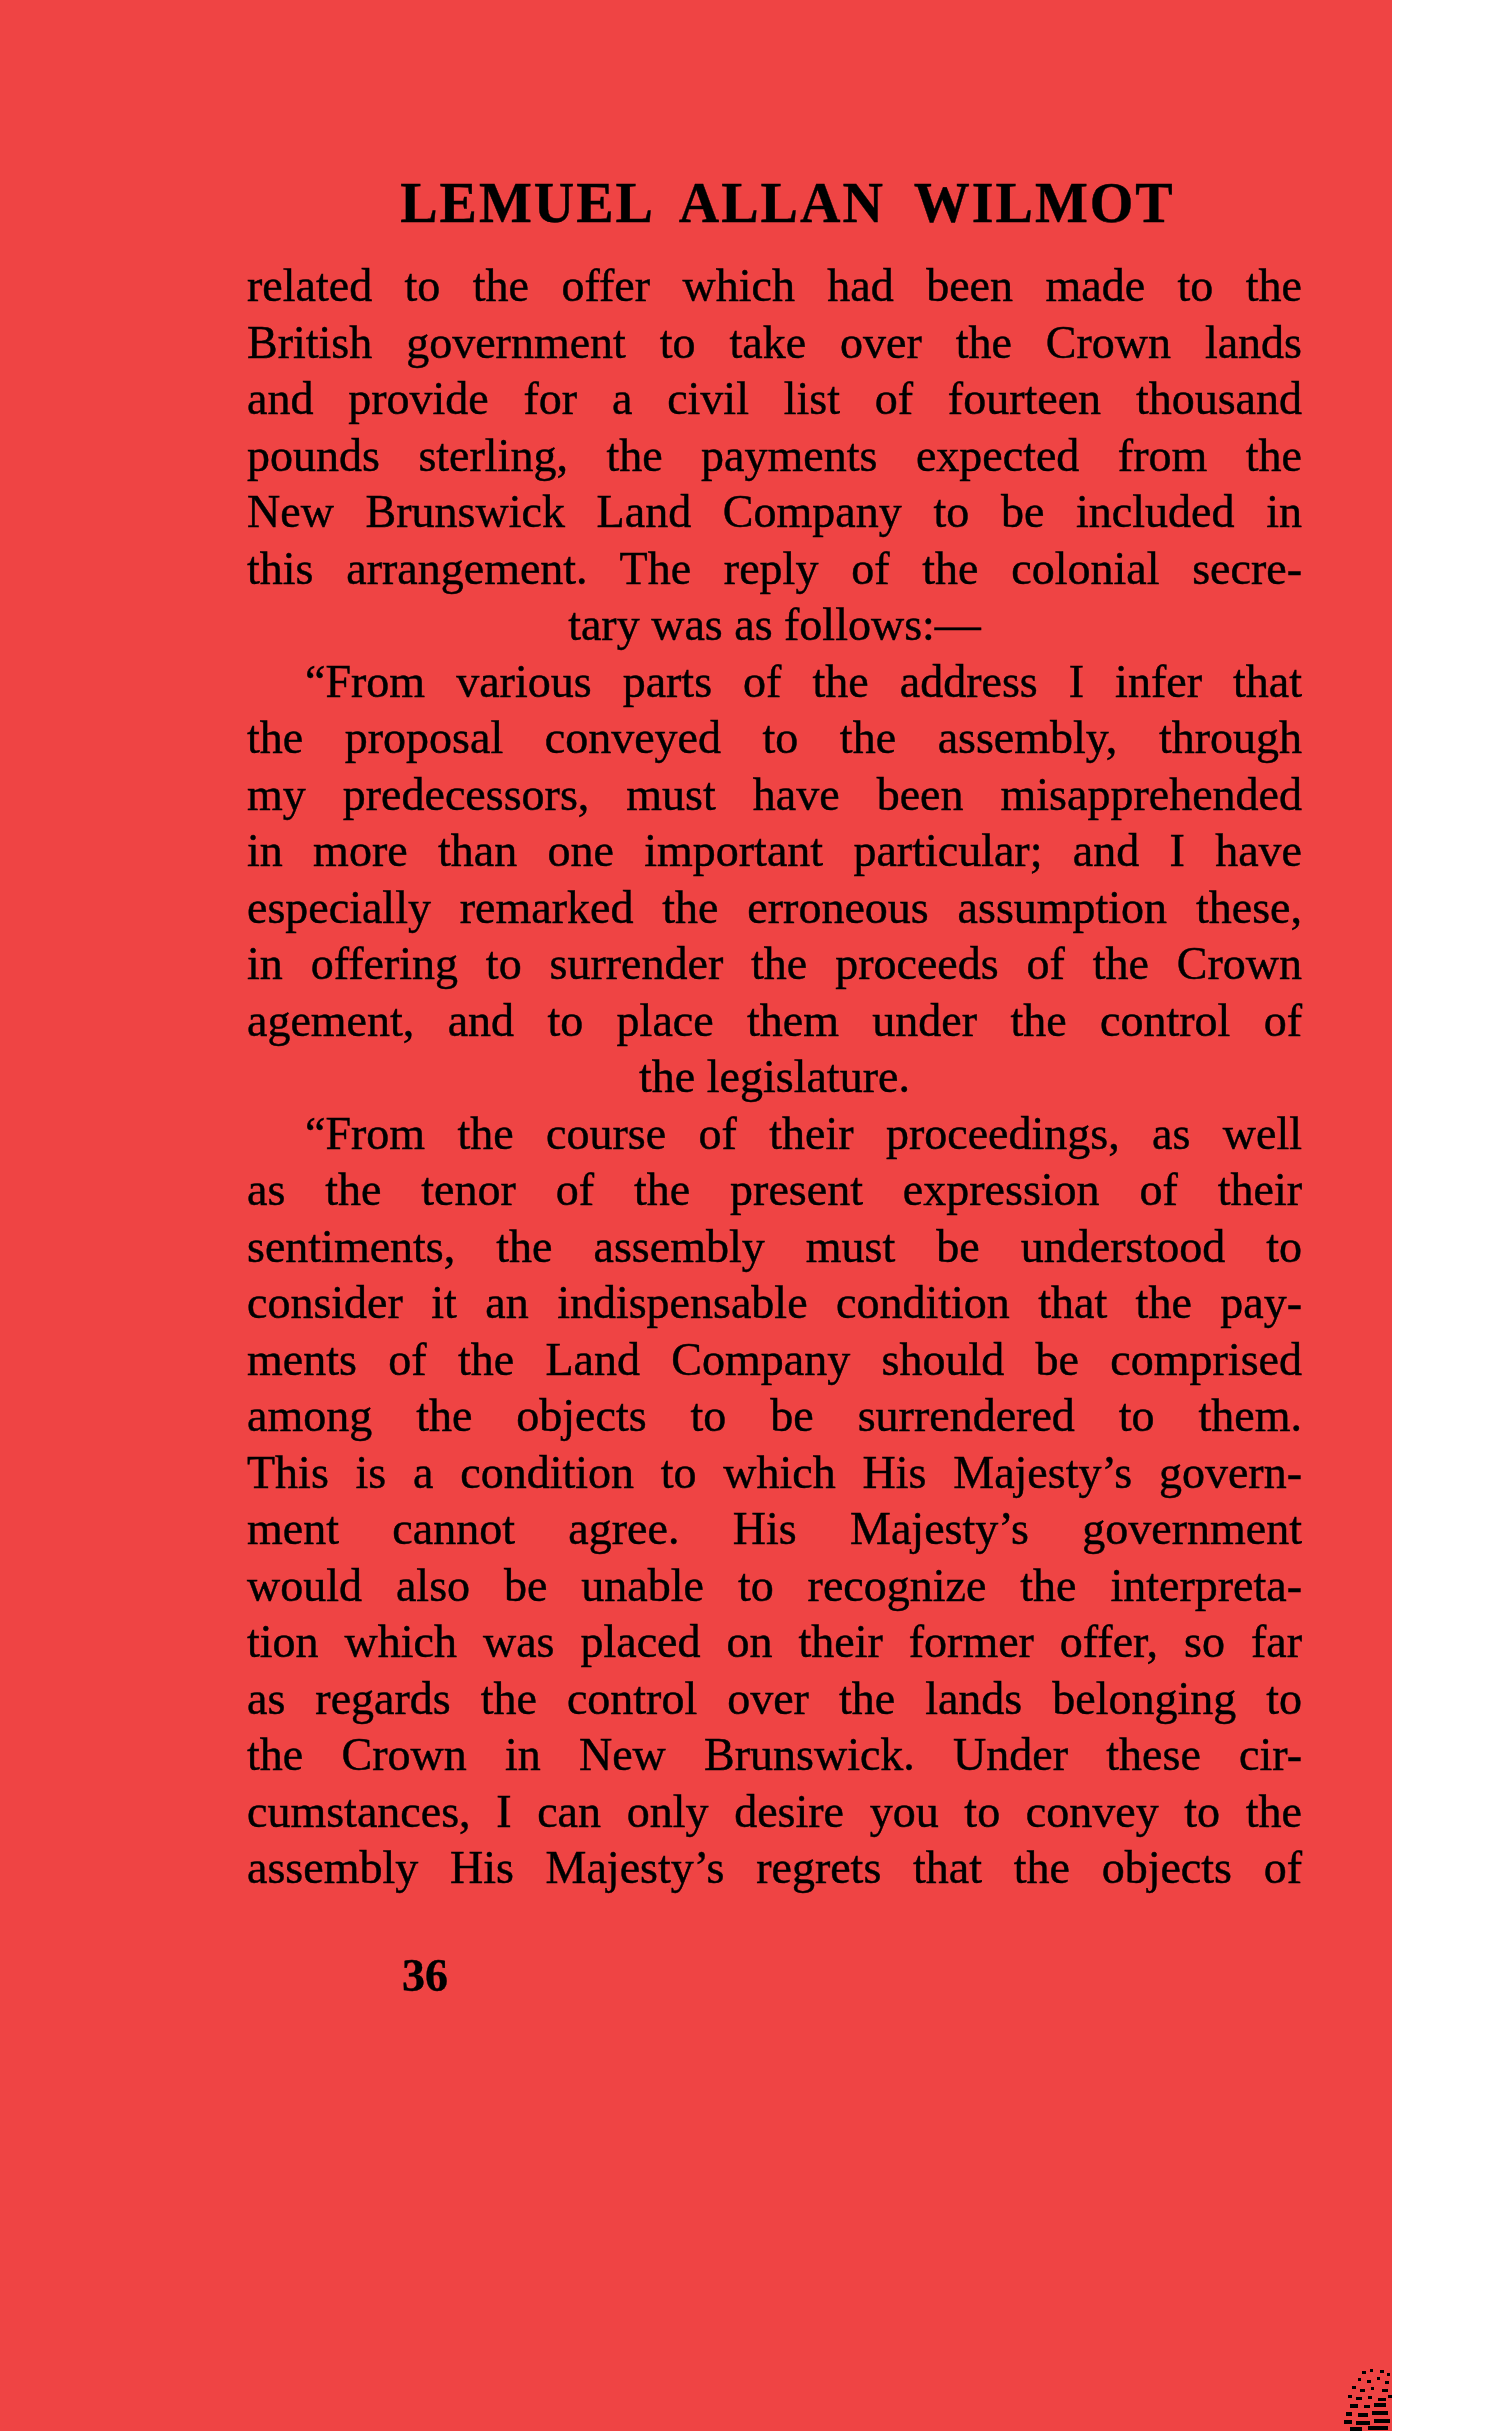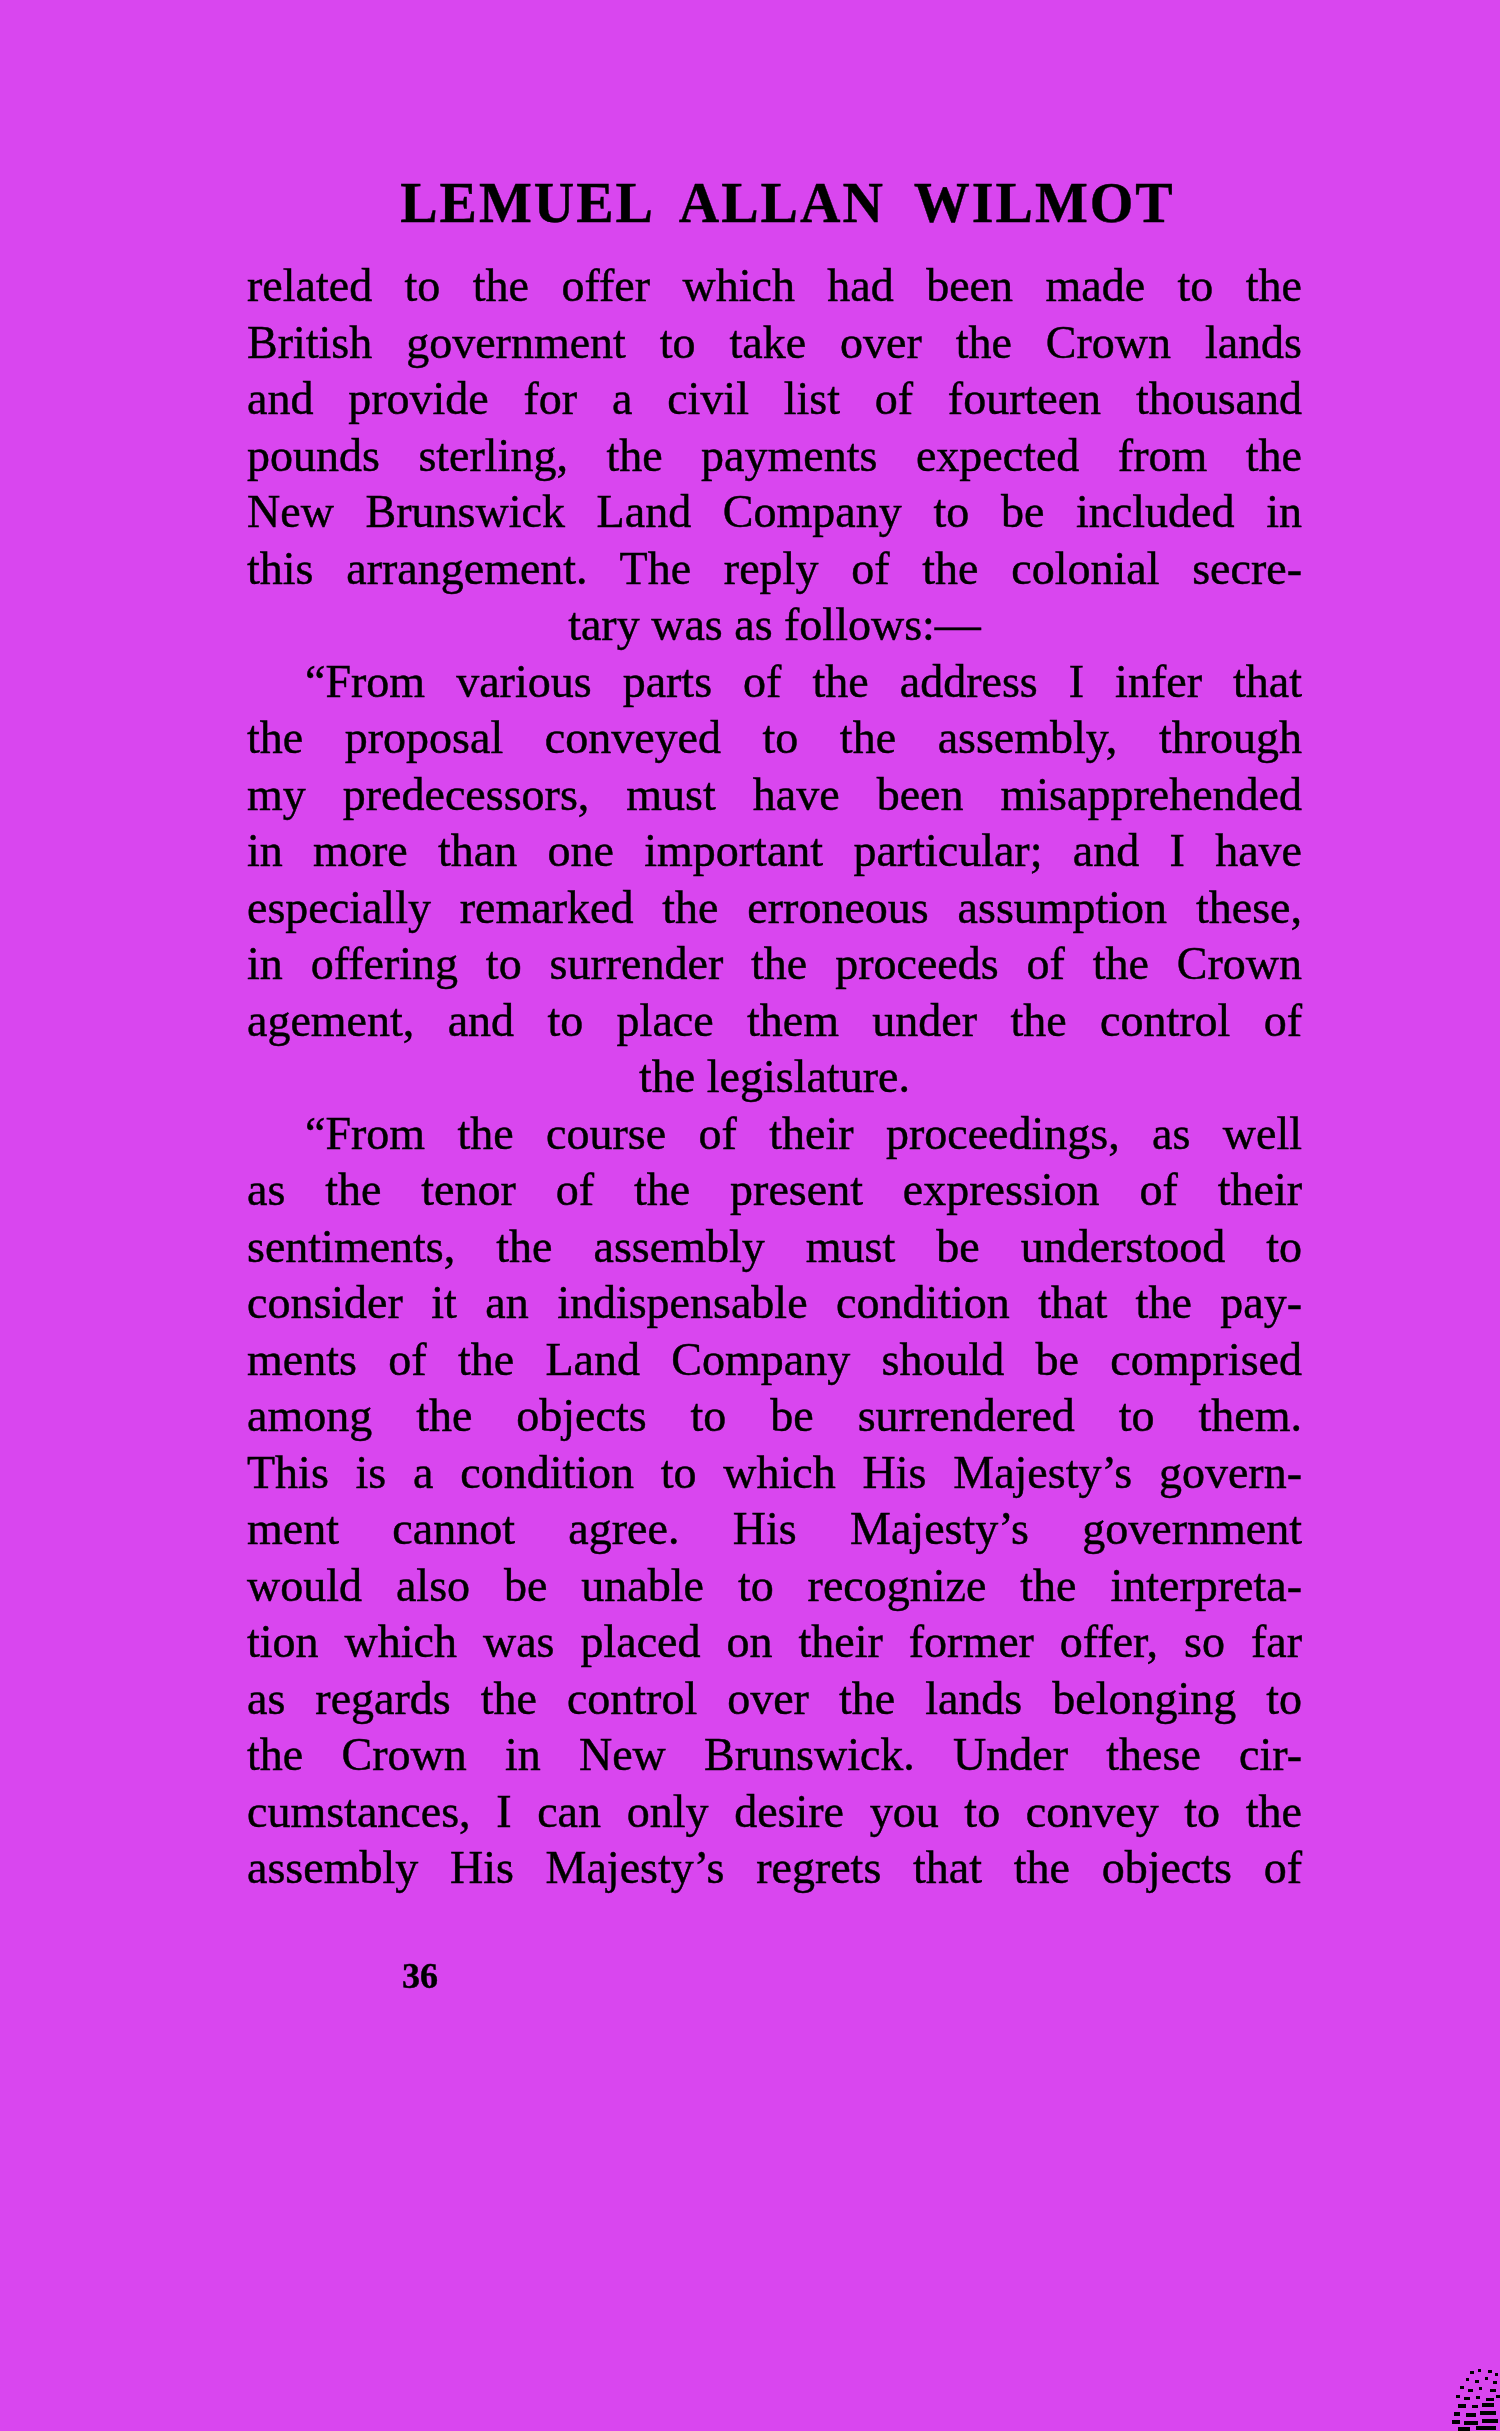--- a/index.html
+++ b/index.html
@@ -2,23 +2,23 @@
 <html><head>
 <meta charset="utf-8">
 <style>
   html, body {
     margin: 0;
     padding: 0;
     background: #ffffff;
   }
   .page {
     position: relative;
-    width: 1500px;
+    width: 1392px;
     height: 2431px;
-    background: #d946ef;
+    background: #ef4444;
     overflow: hidden;
     font-family: "Liberation Serif", serif;
     color: #000000;
   }
   .page-title {
     position: absolute;
     top: 175px;
     left: 260px;
     width: 1055px;
     margin: 0;
@@ -52,21 +52,21 @@
     padding-left: 58px;
   }
   .line.ind.j {
     padding-left: 58px;
     width: 997px;
   }
   .page-number {
     position: absolute;
     top: 1948px;
     left: 402px;
-    font-size: 36px;
+    font-size: 46px;
     line-height: 56.5px;
     font-weight: bold;
     -webkit-text-stroke: 0.4px #000;
   }
   .ink-mark {
     position: absolute;
     right: 0;
     bottom: 0;
     width: 52px;
     height: 62px;

